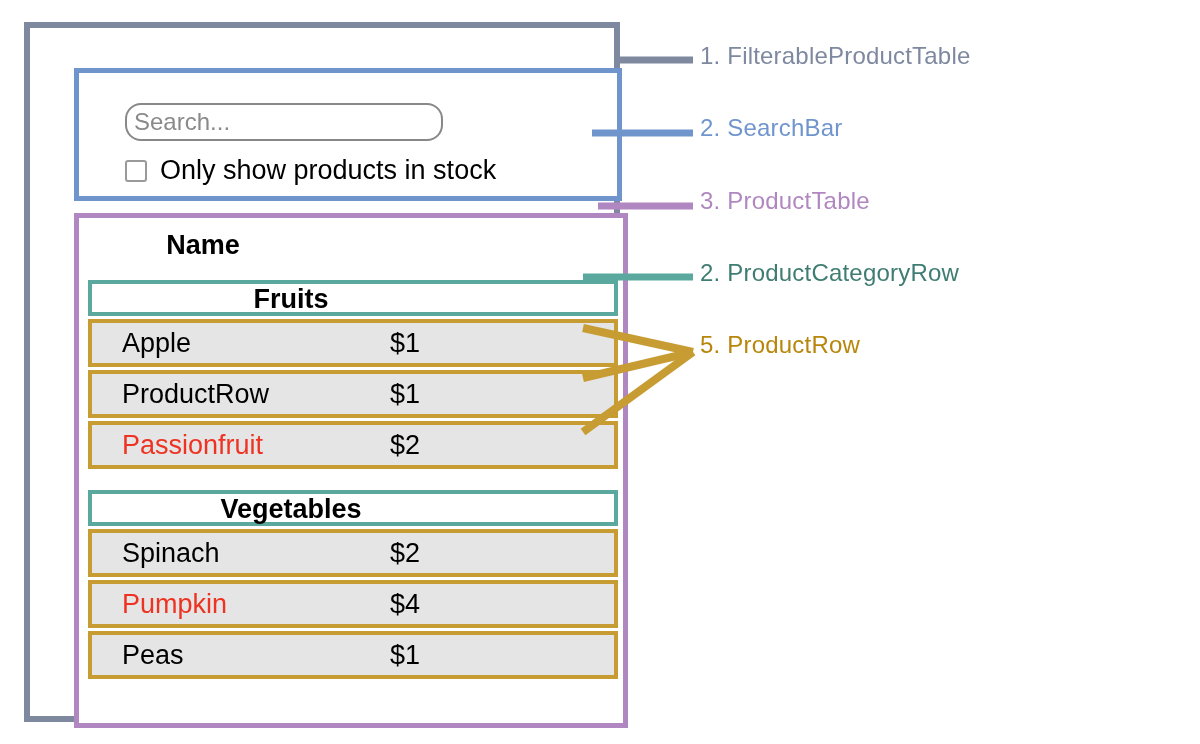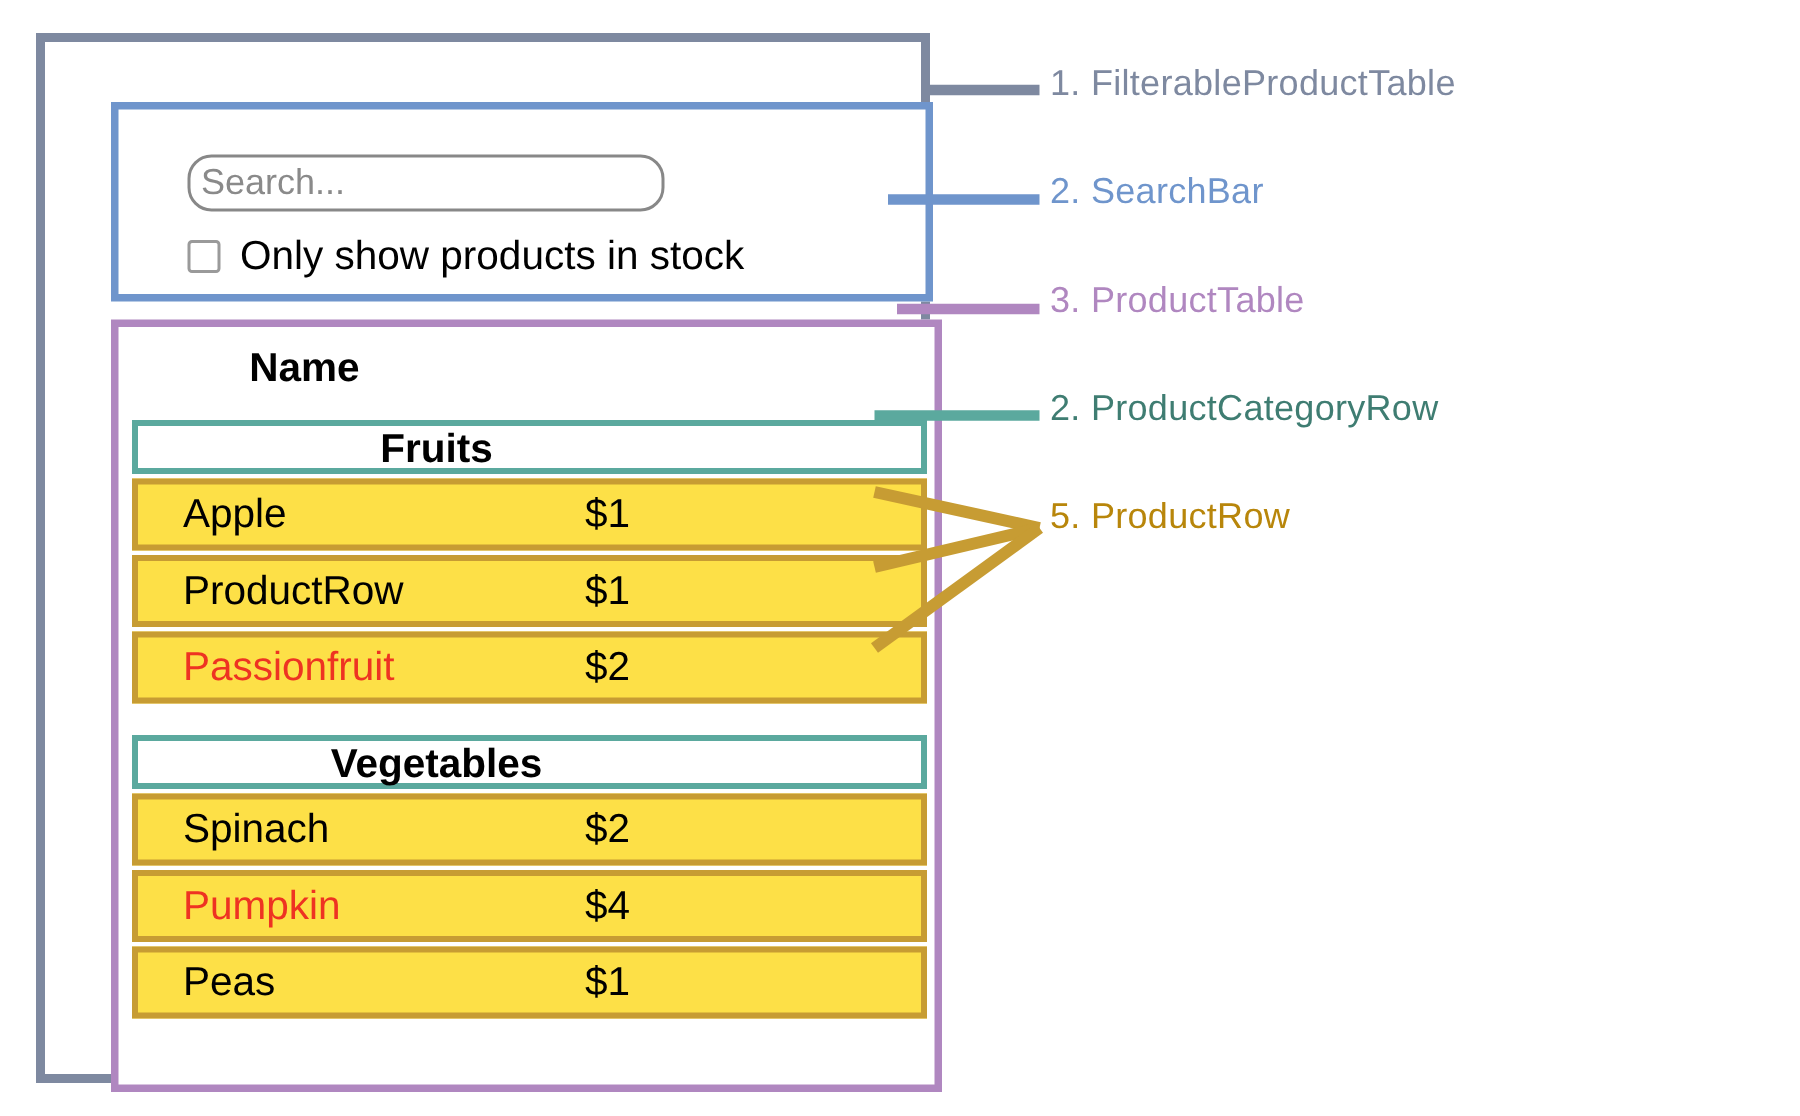--- a/index.html
+++ b/index.html
@@ -141,21 +141,21 @@
     position: relative;
     left: -62px;
   }
 
   
   .row-product {
     position: relative;
     height: 48px;
     border: 4px solid #c79c33;
     box-sizing: border-box;
-    background: #fde047;
+    background: #e5e5e5;
     margin-bottom: 3px;
   }
   .row-product .cell-name {
     position: absolute;
     left: 30px; top: 50%;
     transform: translateY(-50%);
     font-size: 27px;
     color: #000000;
     white-space: nowrap;
   }

